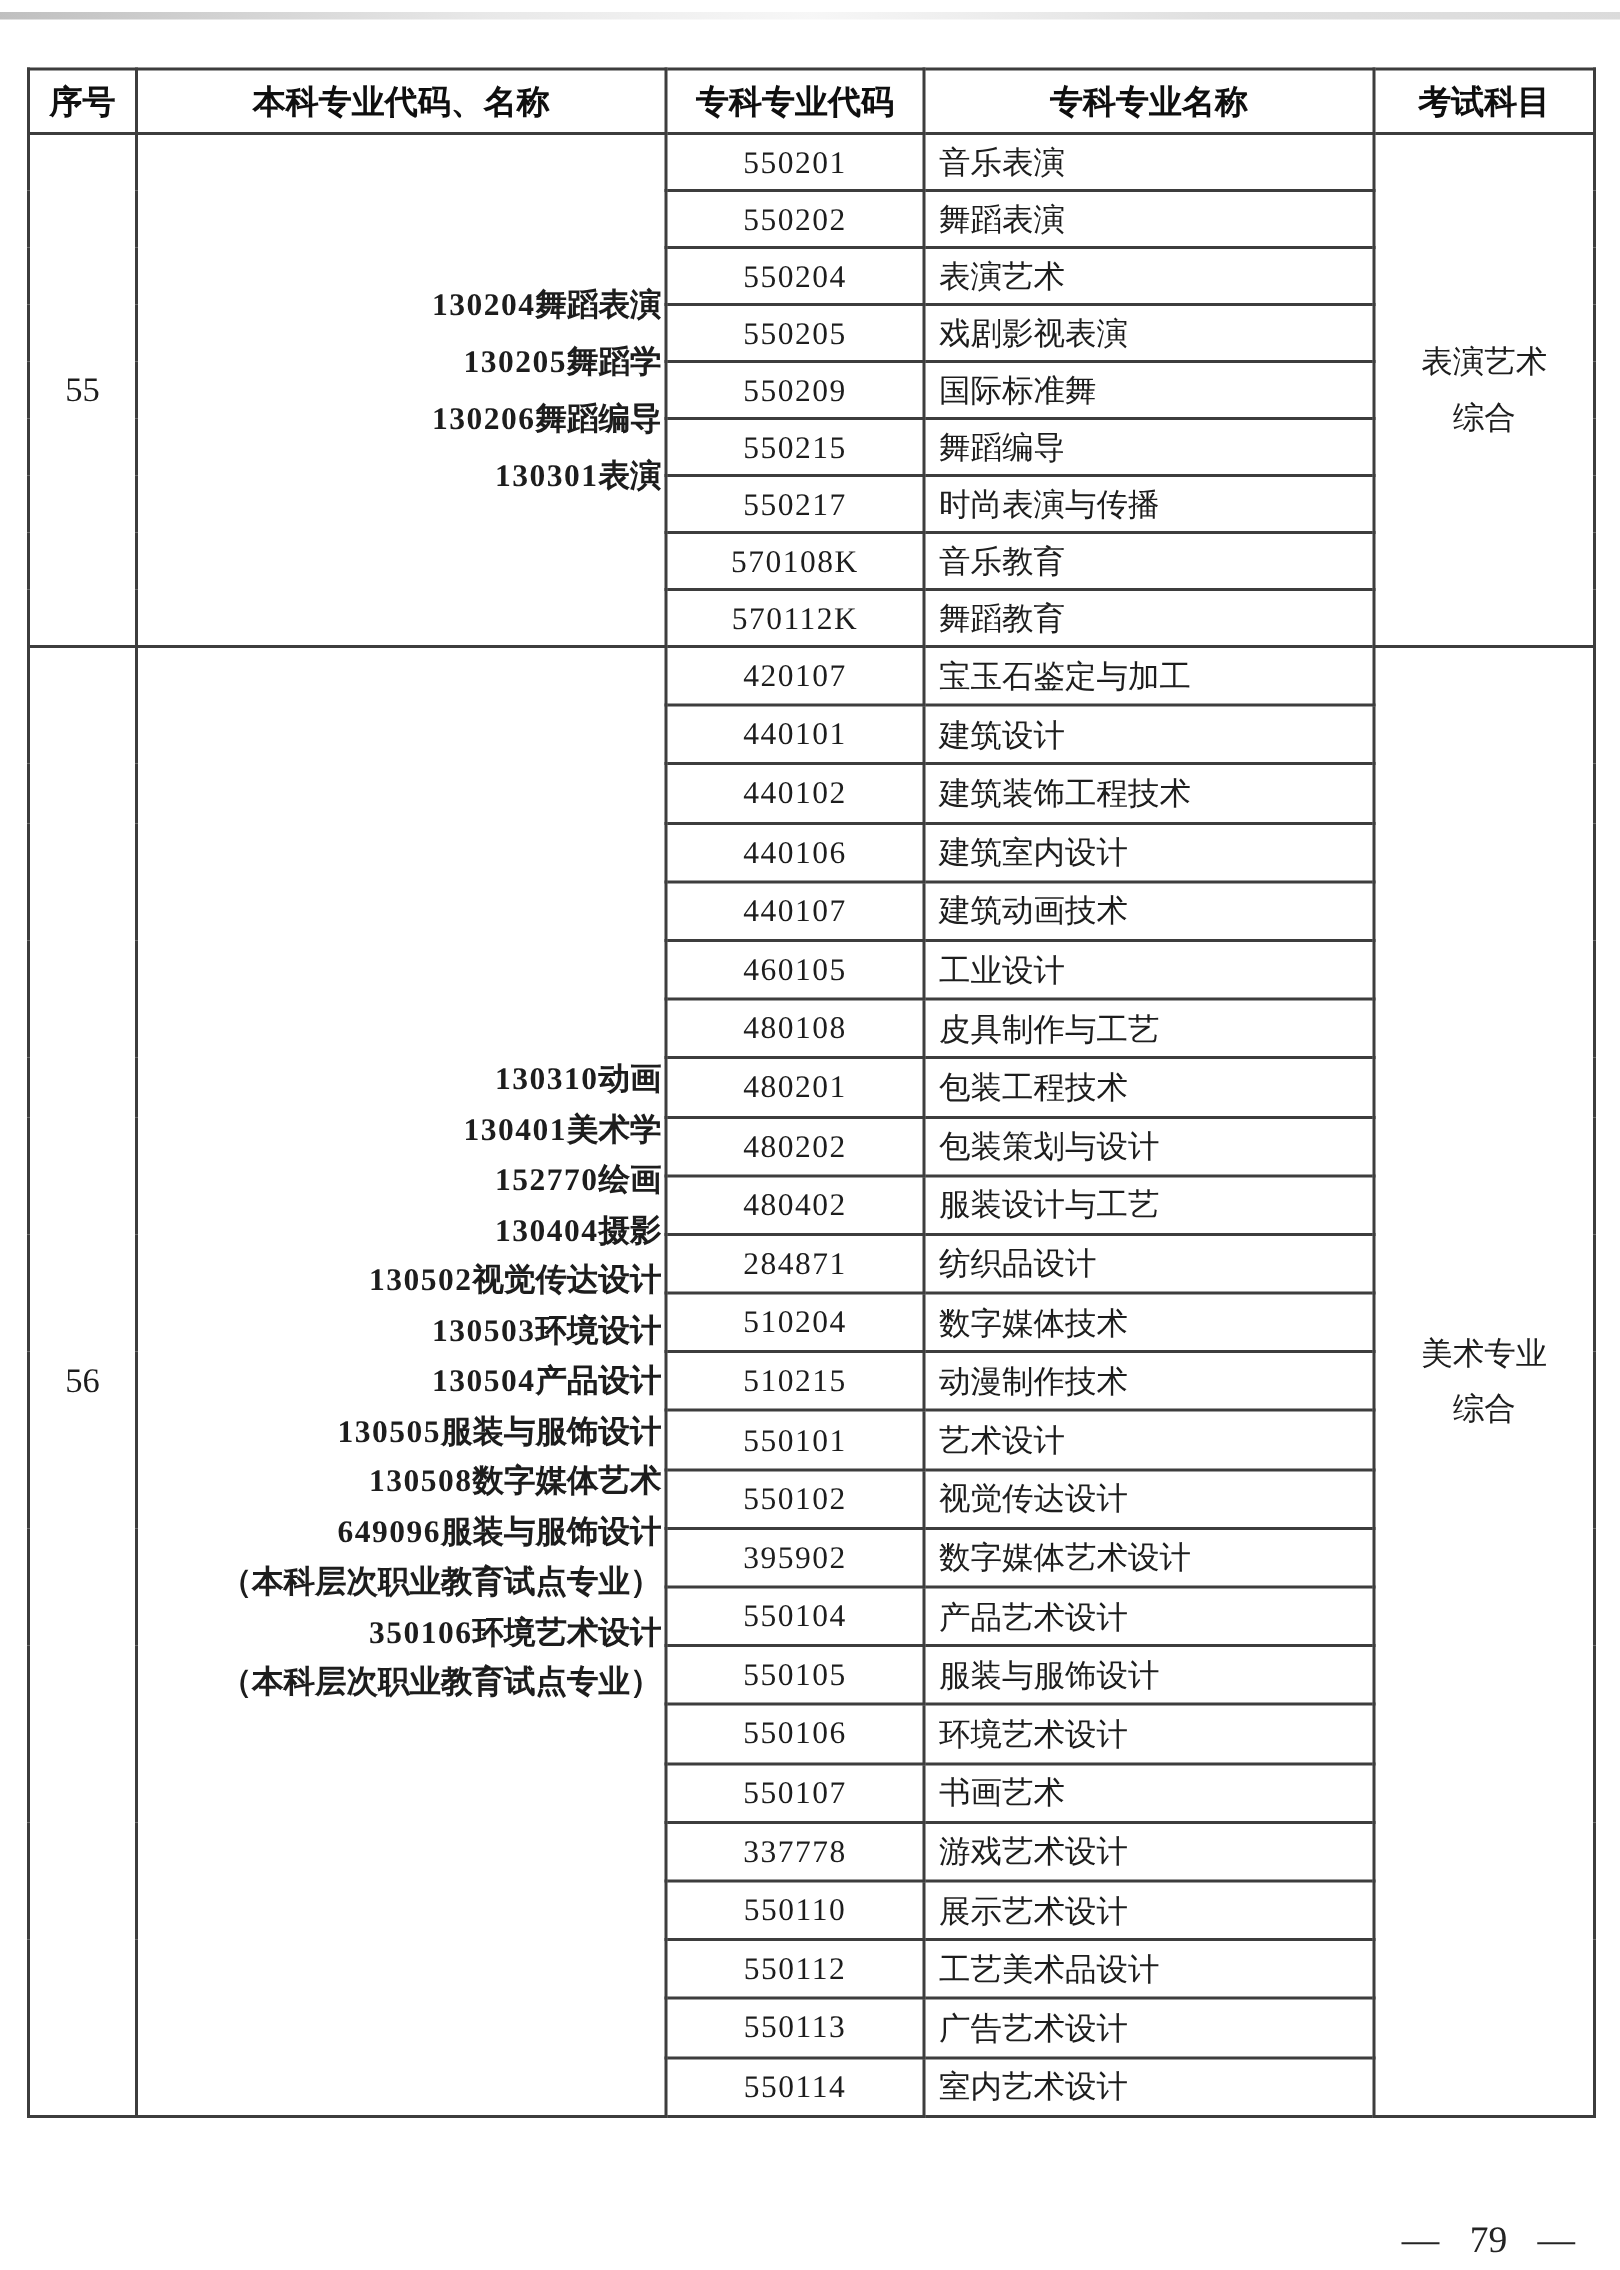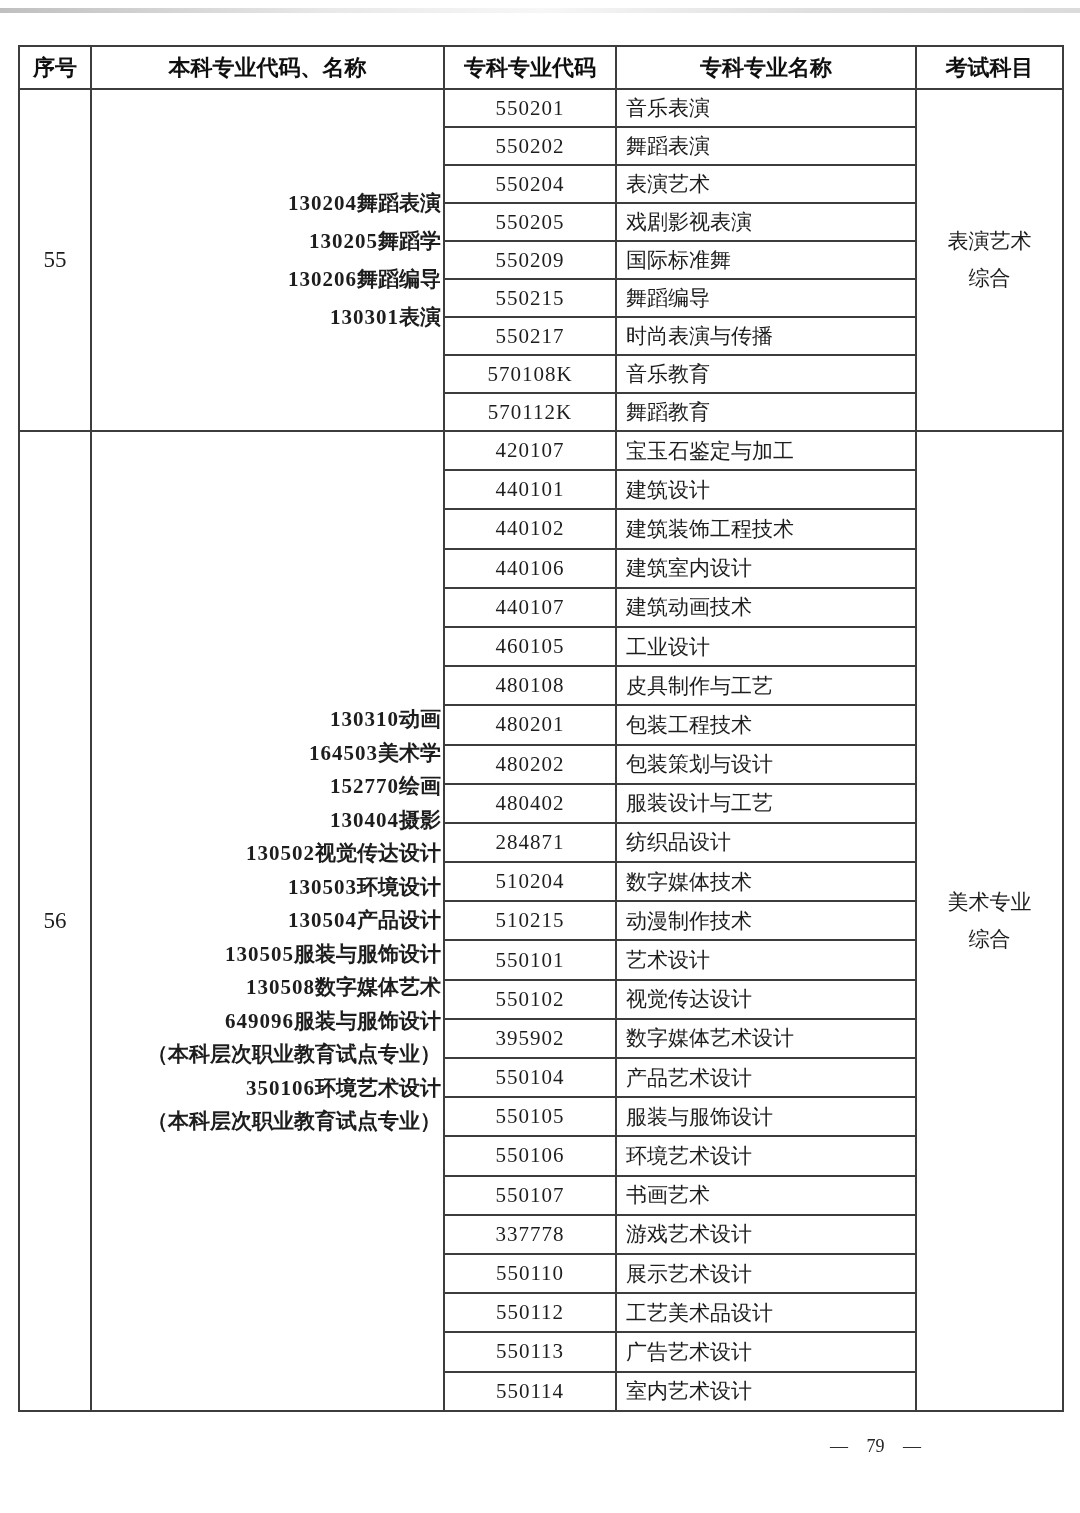--- a/index.html
+++ b/index.html
@@ -83,24 +83,24 @@
     display: inline-block;
     min-width: 104px;
     letter-spacing: 1px;
   }
   .ug-note { margin-left: -7px; }
   td.c-exam { text-align: center; }
   .exam-line { line-height: 37px; }
   .page-footer {
     position: absolute;
     left: 830px;
-    top: 1436px;
+    top: 1480px;
     width: 220px;
-    text-align: left;
-    font-size: 18px;
+    text-align: right;
+    font-size: 25px;
     color: #242424;
     word-spacing: 14px;
     white-space: nowrap;
   }
 </style>
 </head>
 <body>
 
 <div class="scan-streak"></div>
 
@@ -166,21 +166,21 @@
         <td class="c-name">音乐教育</td>
       </tr>
       <tr class="g0">
         <td class="c-code">570112K</td>
         <td class="c-name">舞蹈教育</td>
       </tr>
       <tr class="g1">
         <td class="c-no" rowspan="25">56</td>
         <td class="c-ug" rowspan="25">
           <div class="ug-line"><span class="ug-code">130310</span><span class="ug-name">动画</span></div>
-          <div class="ug-line"><span class="ug-code">164503</span><span class="ug-name">美术学</span></div>
+          <div class="ug-line"><span class="ug-code">130401</span><span class="ug-name">美术学</span></div>
           <div class="ug-line"><span class="ug-code">152770</span><span class="ug-name">绘画</span></div>
           <div class="ug-line"><span class="ug-code">130404</span><span class="ug-name">摄影</span></div>
           <div class="ug-line"><span class="ug-code">130502</span><span class="ug-name">视觉传达设计</span></div>
           <div class="ug-line"><span class="ug-code">130503</span><span class="ug-name">环境设计</span></div>
           <div class="ug-line"><span class="ug-code">130504</span><span class="ug-name">产品设计</span></div>
           <div class="ug-line"><span class="ug-code">130505</span><span class="ug-name">服装与服饰设计</span></div>
           <div class="ug-line"><span class="ug-code">130508</span><span class="ug-name">数字媒体艺术</span></div>
           <div class="ug-line"><span class="ug-code">649096</span><span class="ug-name">服装与服饰设计</span></div>
           <div class="ug-line ug-note">（本科层次职业教育试点专业）</div>
           <div class="ug-line"><span class="ug-code">350106</span><span class="ug-name">环境艺术设计</span></div>

